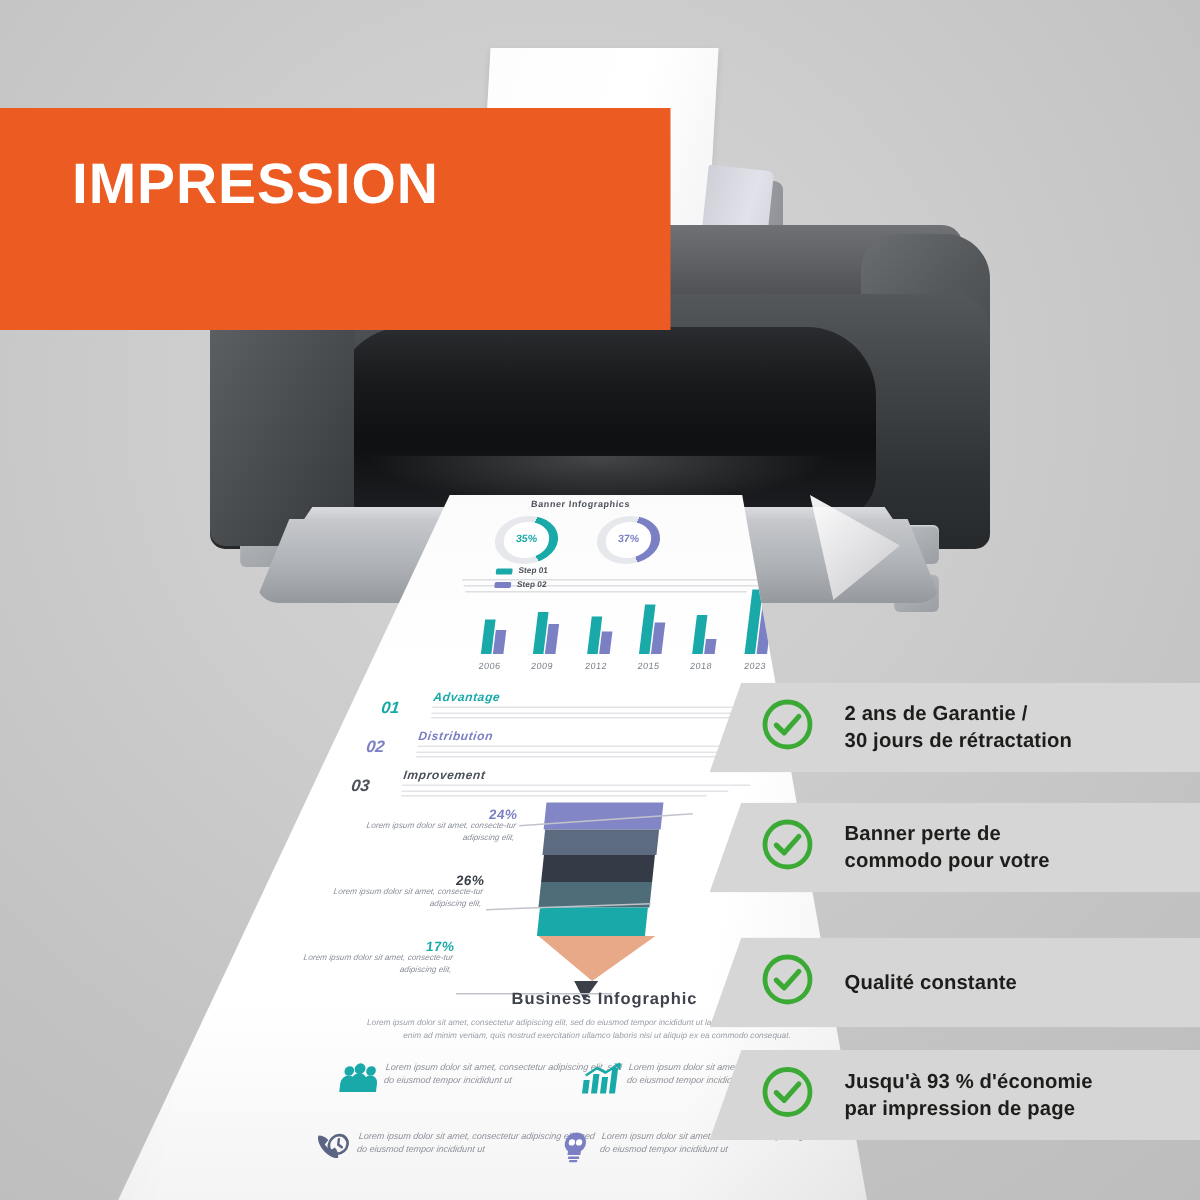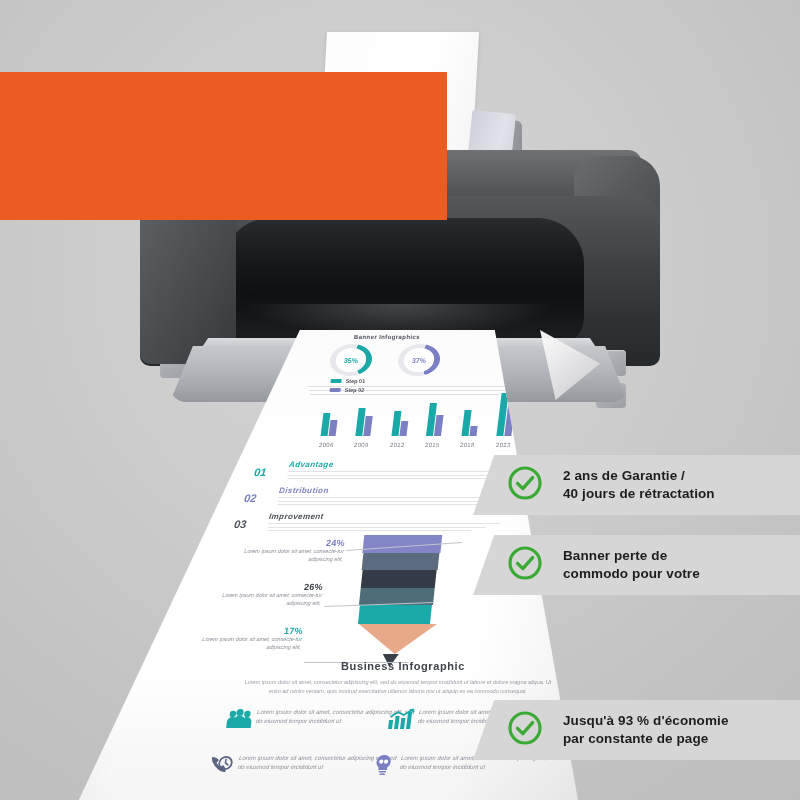--- a/index.html
+++ b/index.html
@@ -329,56 +329,68 @@
             <span class="tx">Lorem ipsum dolor sit amet, consectetur adipiscing elit, sed do eiusmod tempor incididunt ut</span>
           </div>
         </div>
     </div>
   </div>
   <div class="page-shade"></div>
   <div class="page-curl"></div>
 
   <div class="banner">
     <h1>
+      <span>IMPRESSION</span>
     </h1>
   </div>
 
   <div class="feat f1">
     <span class="chk">
       <svg width="36" height="36" viewBox="0 0 36 36">
         <circle cx="18" cy="18" r="15" fill="none" stroke="#3AAA35" stroke-width="3.2"></circle>
         <path d="M10.5 18.4 L15.8 23.6 L25.6 12.6" fill="none" stroke="#3AAA35" stroke-width="3.4" stroke-linecap="round" stroke-linejoin="round"></path>
       </svg>
     </span>
     <span class="ftxt">
       <span>2 ans de Garantie /</span><br>
-      <span>40 jours de rétractation</span>
+      <span>30 jours de rétractation</span>
     </span>
   </div>
 
   <div class="feat f2">
     <span class="chk">
       <svg width="36" height="36" viewBox="0 0 36 36">
         <circle cx="18" cy="18" r="15" fill="none" stroke="#3AAA35" stroke-width="3.2"></circle>
         <path d="M10.5 18.4 L15.8 23.6 L25.6 12.6" fill="none" stroke="#3AAA35" stroke-width="3.4" stroke-linecap="round" stroke-linejoin="round"></path>
       </svg>
     </span>
     <span class="ftxt">
       <span>Banner perte de</span><br>
       <span>commodo pour votre</span>
     </span>
   </div>
 
+  <div class="feat f3">
+    <span class="chk">
+      <svg width="36" height="36" viewBox="0 0 36 36">
+        <circle cx="18" cy="18" r="15" fill="none" stroke="#3AAA35" stroke-width="3.2"></circle>
+        <path d="M10.5 18.4 L15.8 23.6 L25.6 12.6" fill="none" stroke="#3AAA35" stroke-width="3.4" stroke-linecap="round" stroke-linejoin="round"></path>
+      </svg>
+    </span>
+    <span class="ftxt">
+      <span>Qualité constante</span>
+    </span>
+  </div>
 
   <div class="feat f4">
     <span class="chk">
       <svg width="36" height="36" viewBox="0 0 36 36">
         <circle cx="18" cy="18" r="15" fill="none" stroke="#3AAA35" stroke-width="3.2"></circle>
         <path d="M10.5 18.4 L15.8 23.6 L25.6 12.6" fill="none" stroke="#3AAA35" stroke-width="3.4" stroke-linecap="round" stroke-linejoin="round"></path>
       </svg>
     </span>
     <span class="ftxt">
       <span>Jusqu'à 93 % d'économie</span><br>
-      <span>par constante de page</span>
+      <span>par impression de page</span>
     </span>
   </div>
 
 </div>
 
 </body></html>

